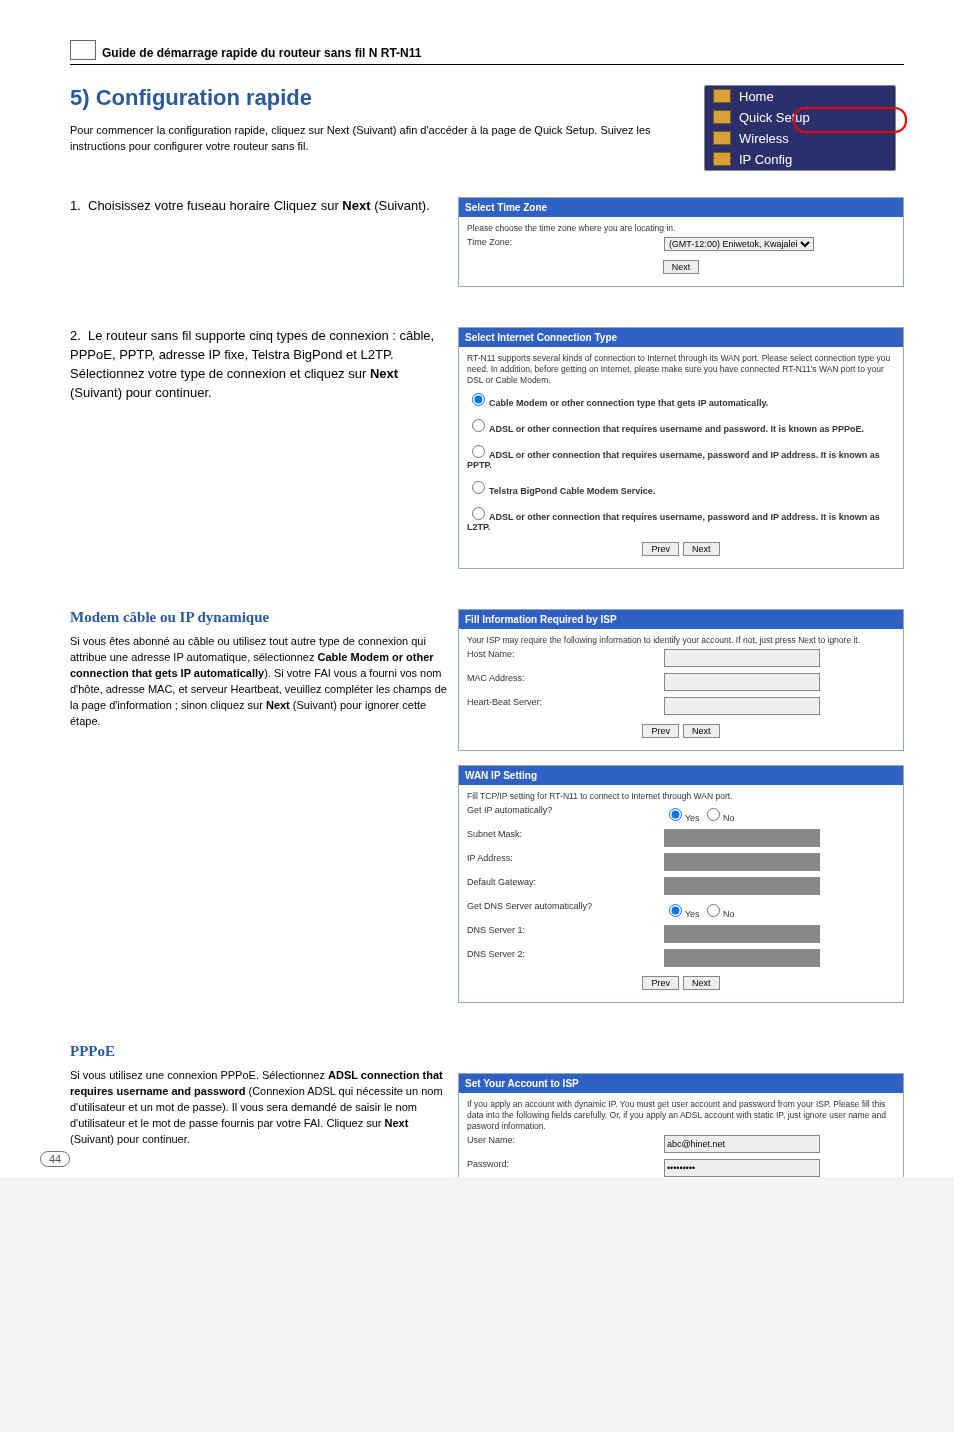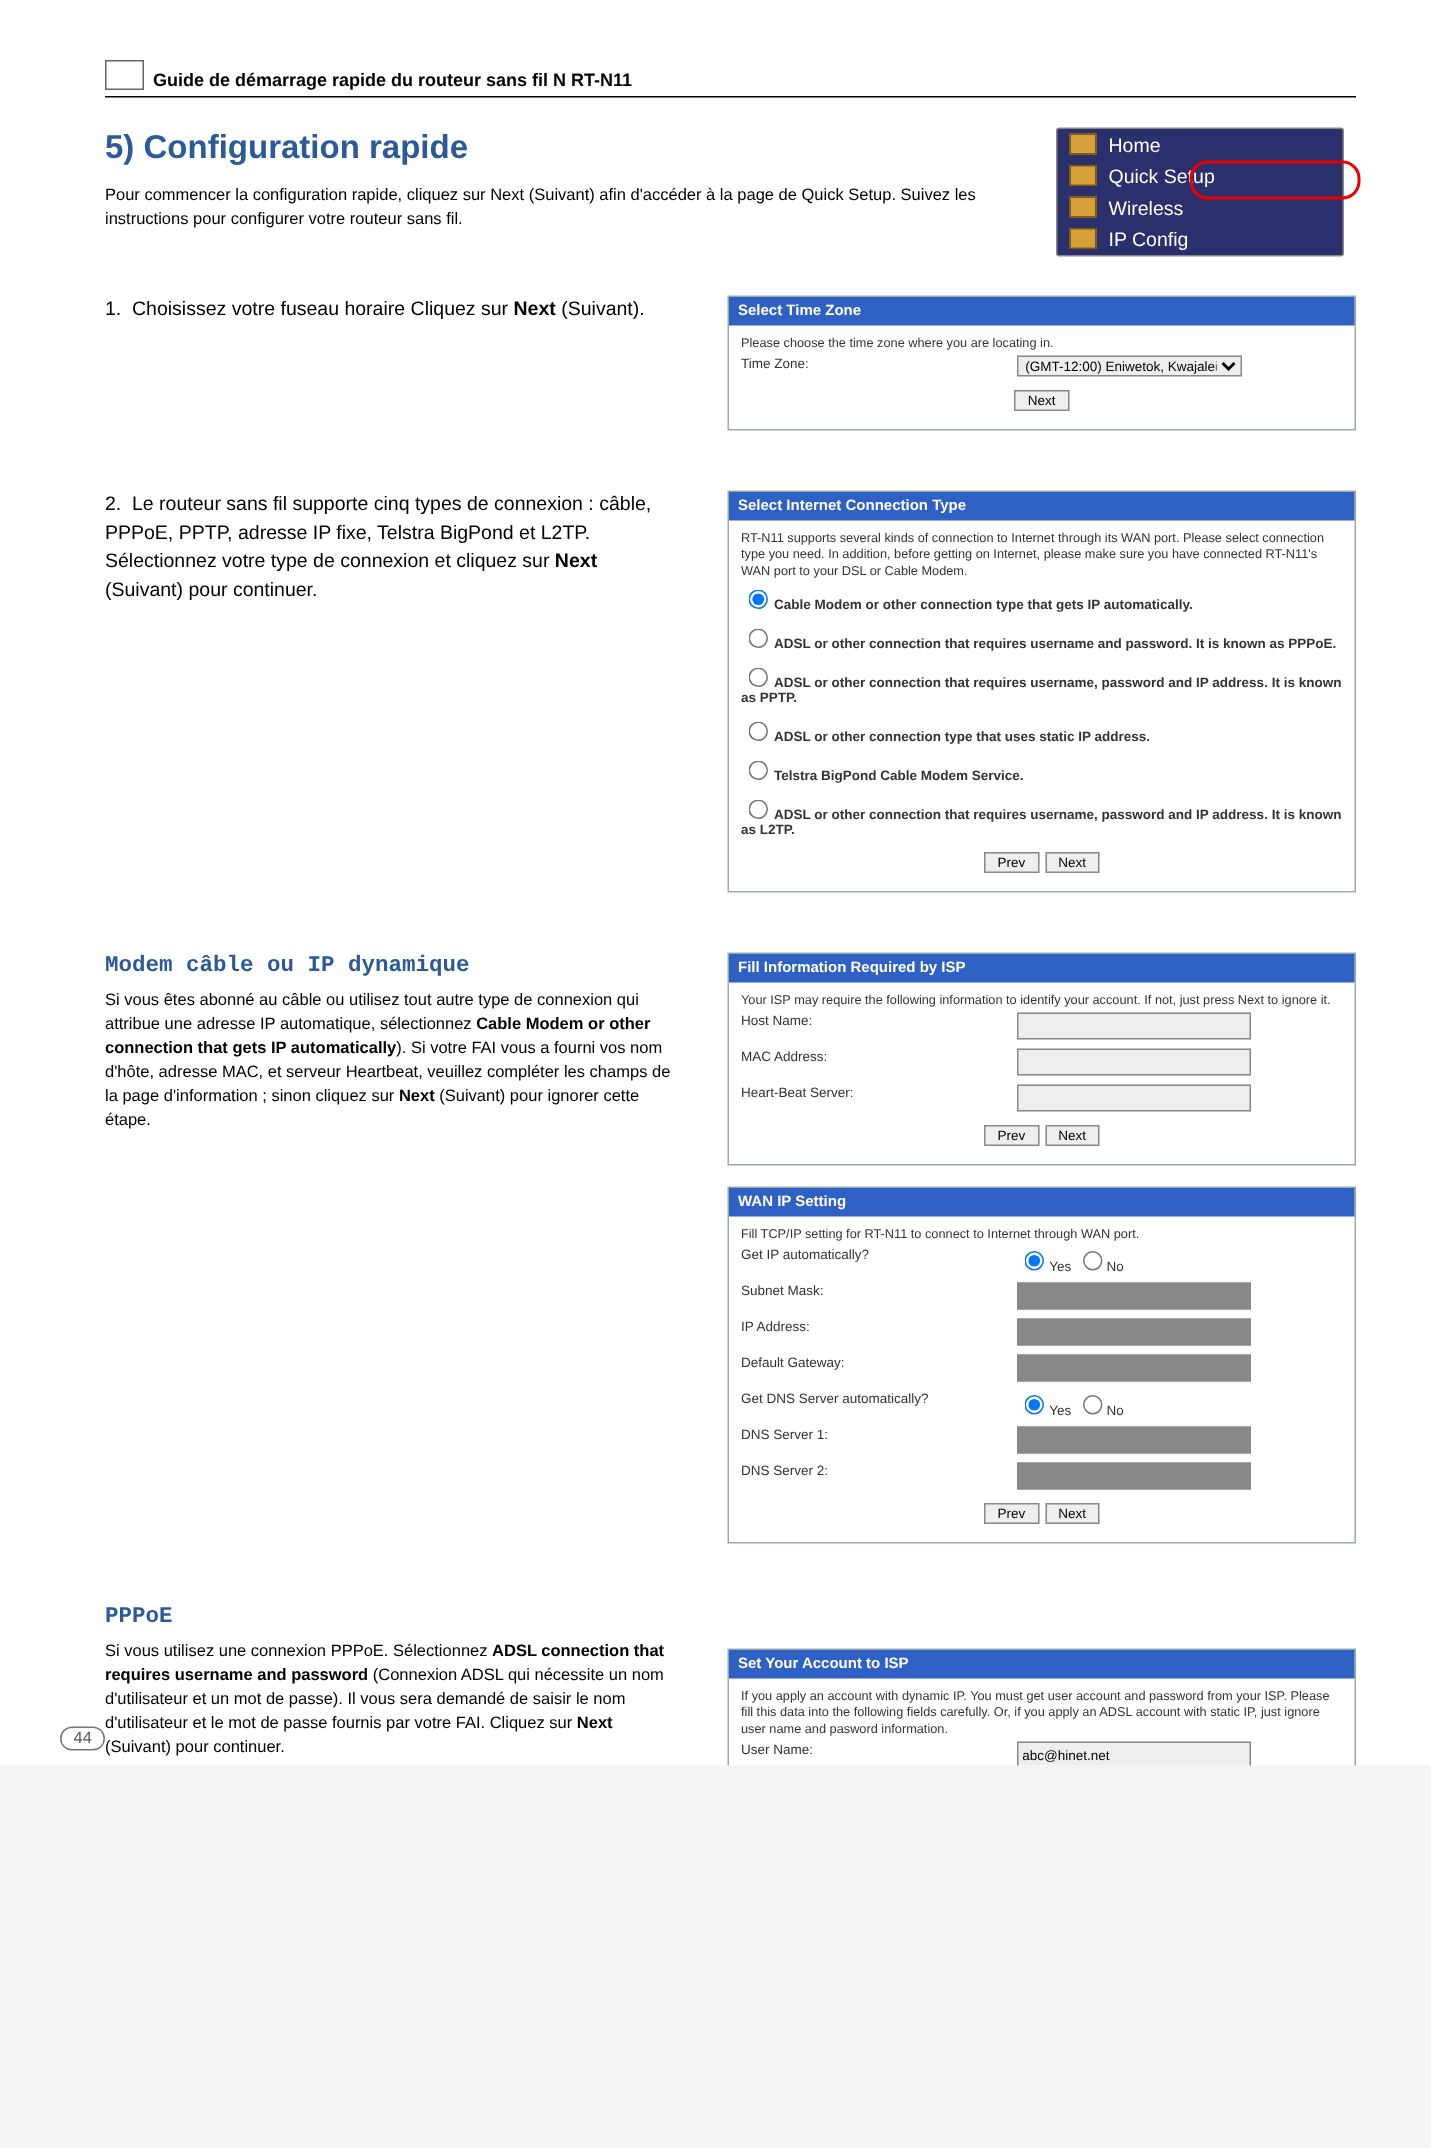--- a/index.html
+++ b/index.html
@@ -1,23 +1,23 @@
 <!DOCTYPE html>
 <html><head>
 <meta charset="utf-8">
 <style>
   body{margin:0;background:#f4f4f4;font-family:Arial,Helvetica,sans-serif;display:flex;justify-content:center}
   .page{width:954px;height:1177px;background:#fff;position:relative;box-sizing:border-box;padding:40px 50px 0 70px}
   .hdr-line{border-bottom:1px solid #000;display:flex;align-items:flex-end;padding-bottom:4px;margin-bottom:20px}
   .hdr-ico{width:24px;height:18px;border:1px solid #666;margin-right:6px;display:inline-block}
   .hdr-txt{font-size:12px;font-weight:bold;color:#000}
   h2{font-family:Arial,Helvetica,sans-serif;font-size:22px;color:#2a5a9a;margin:0 0 12px 0;font-weight:bold}
-  h3{font-family:Liberation Mono, monospace;font-size:15px;color:#2a5a9a;margin:0 0 8px 0;font-weight:bold}
+  h3{font-family:Liberation Serif, serif;font-size:15px;color:#2a5a9a;margin:0 0 8px 0;font-weight:bold}
   .body-txt{font-size:11px;line-height:1.45;color:#000;margin:0 0 16px 0}
-  .row{display:flex;align-items:flex-start;gap:35px;margin-bottom:26px}
+  .row{display:flex;align-items:flex-start;gap:8px;margin-bottom:26px}
   .colL{flex:0 0 380px}
   .colR{flex:1}
   .step{font-size:13px;line-height:1.45}
   .step .n{display:inline-block;width:18px}
   .nav-box{border:1px solid #888;background:#2b2f6b;color:#fff;font-size:13px;border-radius:2px;width:190px}
   .nav-item{display:flex;align-items:flex-start;padding:3px 8px;gap:8px}
   .nav-item.sel{position:relative}
   .nav-item .fld{width:16px;height:12px;background:#d8a038;border:1px solid #7a5a10;display:inline-block}
   .nav-ring{position:absolute;right:-12px;top:0;width:110px;height:22px;border:2px solid #e00;border-radius:12px;pointer-events:none}
   .panel{border:1px solid #9aa;font-size:9px;color:#333;background:#fff;margin-bottom:14px}
@@ -94,21 +94,20 @@
      <span class="n">2.</span><span>Le routeur sans fil supporte cinq types de connexion : câble, PPPoE, PPTP, adresse IP fixe, Telstra BigPond et L2TP. Sélectionnez votre type de connexion et cliquez sur </span><b>Next</b><span> (Suivant) pour continuer.</span>
    </div>
    <div class="colR">
      <div class="panel">
        <div class="ph">Select Internet Connection Type</div>
        <div class="pb">
          <div class="tiny">RT-N11 supports several kinds of connection to Internet through its WAN port. Please select connection type you need. In addition, before getting on Internet, please make sure you have connected RT-N11's WAN port to your DSL or Cable Modem.</div>
          <div class="radio-line"><input type="radio" checked="" style=""><span>Cable Modem or other connection type that gets IP automatically.</span></div>
          <div class="radio-line"><input type="radio" style=""><span>ADSL or other connection that requires username and password. It is known as PPPoE.</span></div>
          <div class="radio-line"><input type="radio" style=""><span>ADSL or other connection that requires username, password and IP address. It is known as PPTP.</span></div>
-         <div class="radio-line"><input type="radio" style=""><span>ADSL or other connection type that uses static IP address.</span></div>
          <div class="radio-line"><input type="radio" style=""><span>Telstra BigPond Cable Modem Service.</span></div>
          <div class="radio-line"><input type="radio" style=""><span>ADSL or other connection that requires username, password and IP address. It is known as L2TP.</span></div>
          <div class="btnrow"><button>Prev</button><button>Next</button></div>
        </div>
      </div>
    </div>
  </div>
 
  <div class="row">
    <div class="colL">

